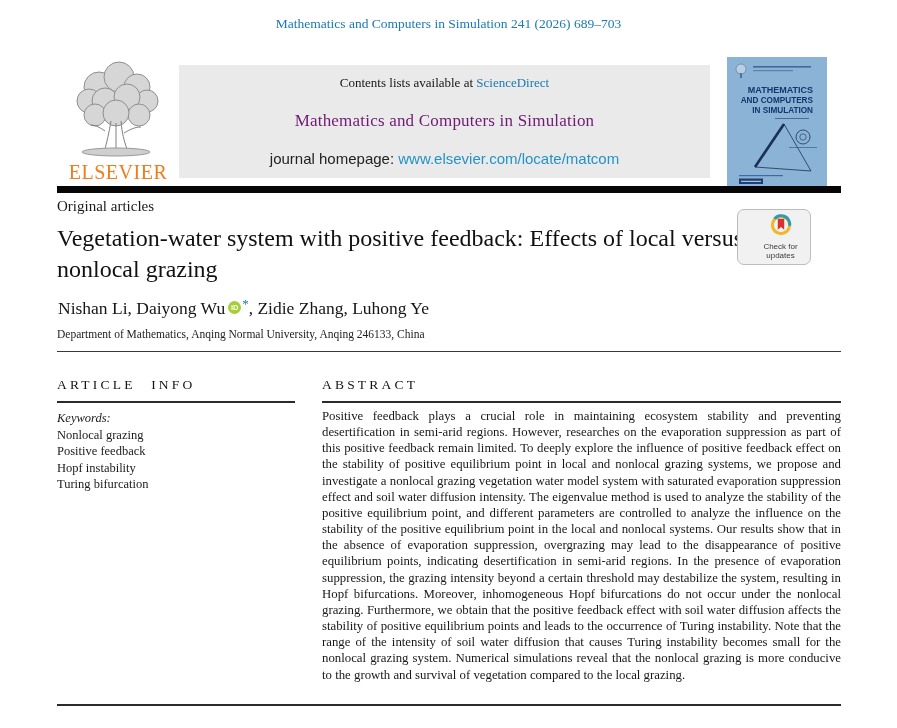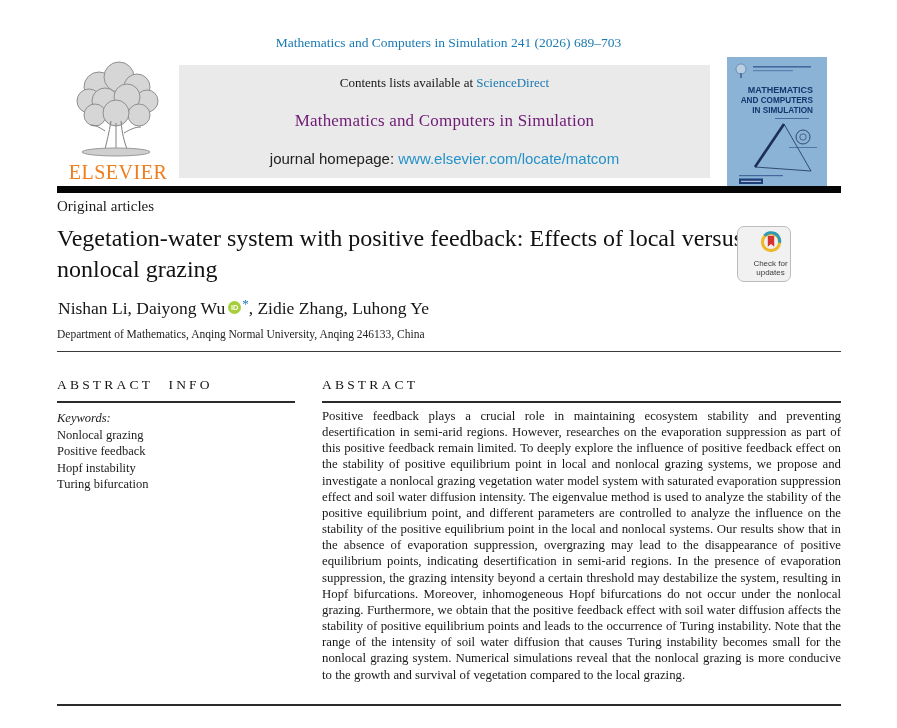--- a/index.html
+++ b/index.html
@@ -2,21 +2,21 @@
 <html><head>
 <meta charset="utf-8">
 <style>
   html,body{margin:0;padding:0;background:#ffffff;}
   .page{
     position:relative;width:897px;height:728px;background:#ffffff;
     font-family:"Liberation Serif", serif;color:#1a1a1a;overflow:hidden;
   }
   .citation{
     position:absolute;top:16px;left:0;width:897px;text-align:center;
-    font-size:13.5px;color:#1a7ab2;margin-top:19px;
+    font-size:13.5px;color:#1a7ab2;
   }
   
   .banner{position:absolute;left:57px;top:57px;width:784px;height:129px;display:flex;}
   .logo-block{width:122px;height:129px;position:relative;flex:none;text-decoration:underline;}
   .logo-tree{position:absolute;left:4px;top:4px;}
   .logo-word{
     position:absolute;left:0px;bottom:2px;width:122px;text-align:center;
     font-size:20px;letter-spacing:0.5px;color:#f07c1a;font-family:"Liberation Serif",serif;
   }
   .masthead{
@@ -45,21 +45,21 @@
   .authors{position:absolute;left:58px;top:296px;font-size:17.5px;color:#151515;}
   .orcid{
     display:inline-block;width:13px;height:13px;border-radius:50%;background:#a6ce39;
     color:#fff;font-family:"Liberation Sans",sans-serif;font-size:7.5px;font-weight:bold;
     line-height:13px;text-align:center;vertical-align:4px;margin:0 1px 0 3px;
   }
   .corr-mark{color:#1a7ab2;font-size:13px;vertical-align:6px;}
   .affiliation{position:absolute;left:57px;top:328px;font-size:11.5px;color:#222;}
   
   .badge{
-    position:absolute;left:737px;top:226px;width:54px;height:56px;box-sizing:border-box;
+    position:absolute;left:737px;top:209px;width:74px;height:56px;box-sizing:border-box;
     border:1.5px solid #bcbcbc;border-radius:7px;background:#f1f1f1;text-align:center;
     padding-top:3px;cursor:pointer;padding-left:13px;
   }
   .badge-text{
     font-family:"Liberation Sans",sans-serif;font-size:8px;line-height:9px;color:#3c3c3c;
     margin-top:1px;
   }
   
   .col-heading{
     position:absolute;top:377px;font-size:13.5px;letter-spacing:3.2px;word-spacing:9px;
@@ -170,21 +170,21 @@
   </div>
 
   <div class="authors">
     <span>Nishan Li, Daiyong Wu</span><span class="orcid">iD</span><span class="corr-mark">*</span><span>, Zidie Zhang, Luhong Ye</span>
   </div>
 
   <div class="affiliation">Department of Mathematics, Anqing Normal University, Anqing 246133, China</div>
 
   <div class="rule-top"></div>
 
-  <div class="col-heading" style="left:57px;">ABSTRACT INFO</div>
+  <div class="col-heading" style="left:57px;">ARTICLE INFO</div>
   <div class="rule-left"></div>
   <div class="keywords">
     <div class="kw-label">Keywords:</div>
     <div>Nonlocal grazing</div>
     <div>Positive feedback</div>
     <div>Hopf instability</div>
     <div>Turing bifurcation</div>
   </div>
 
   <div class="col-heading" style="left:322px;">ABSTRACT</div>

